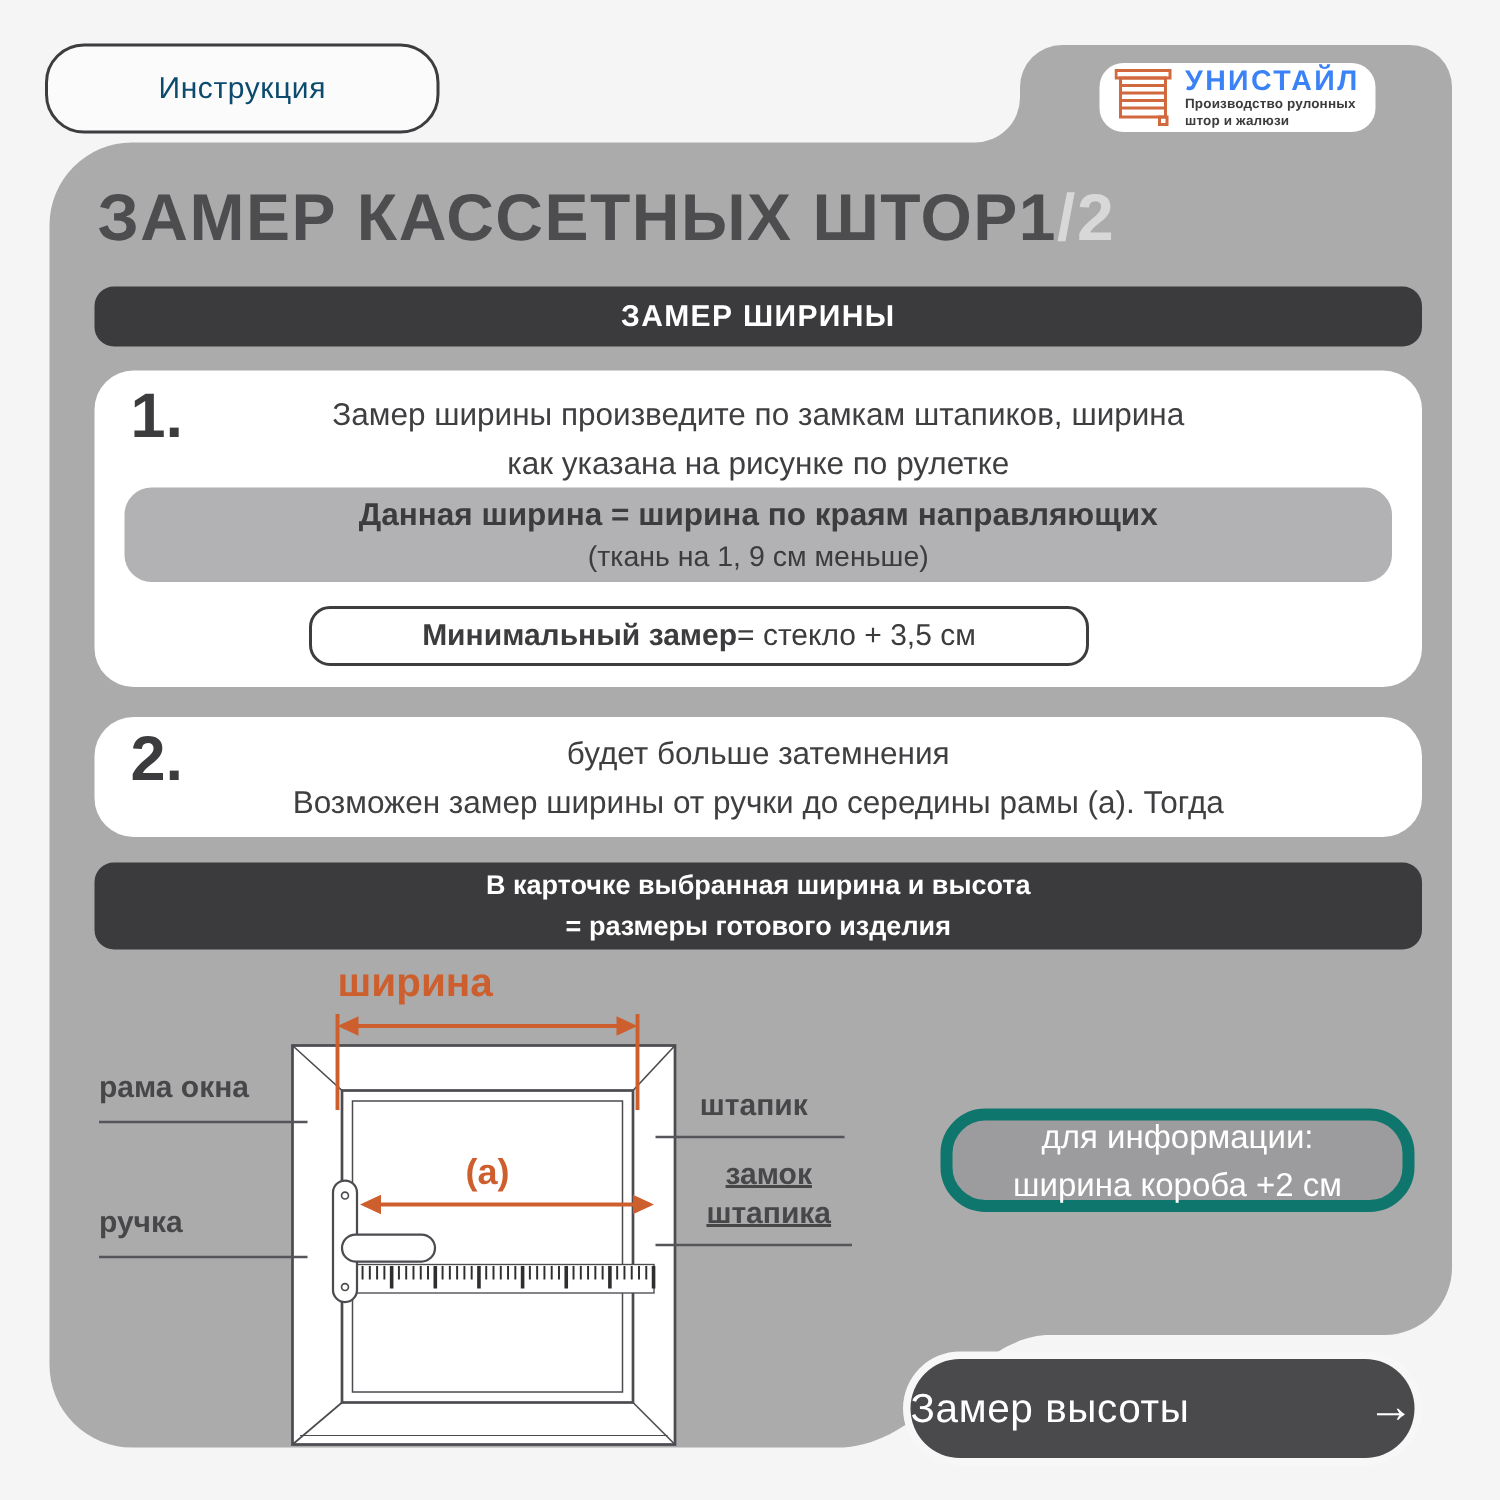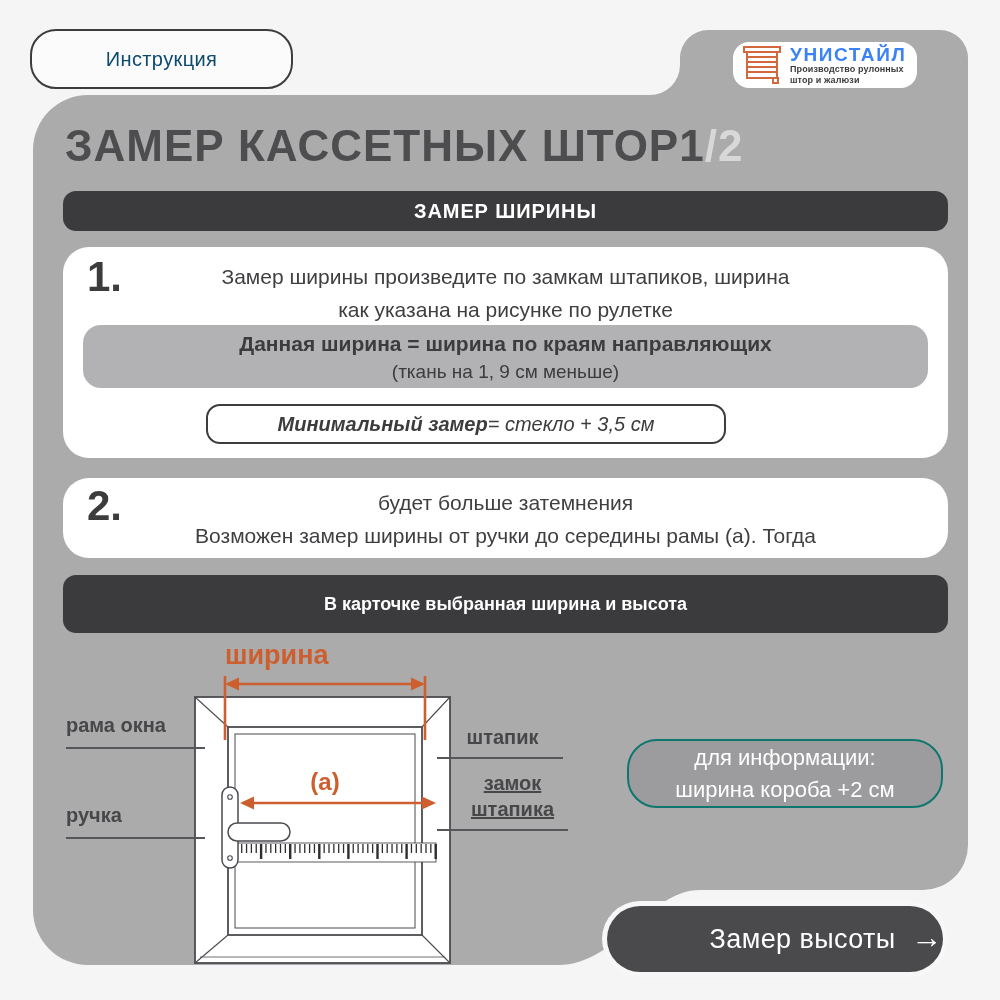--- a/index.html
+++ b/index.html
@@ -37,38 +37,38 @@
   .step-num{position:absolute;left:24px;top:6px;font-size:42px;font-weight:bold;color:#3c3c3e;}
   .step-text{position:absolute;left:0;right:0;text-align:center;font-size:21px;color:#3f3f42;line-height:33px;}
 
   .gray-box{position:absolute;left:20px;top:78px;width:845px;height:63px;background:#b2b2b4;border-radius:18px;
             text-align:center;color:#3c3c3e;}
   .gray-box .b{font-size:21px;font-weight:bold;line-height:30px;margin-top:4px;}
   .gray-box .n{font-size:19px;line-height:25px;}
 
   .min-box{position:absolute;left:143px;top:157px;width:520px;height:40px;border:2px solid #3d3d40;border-radius:14px;
            display:flex;align-items:center;justify-content:center;font-size:20px;color:#3c3c3e;box-sizing:border-box;
-           background:#fff;font-style:italic;}
+           background:#fff;}
   .min-box .b{font-weight:bold;}
 
   
   .diagram{position:absolute;left:0;top:640px;width:600px;height:360px;}
   .dg-label{position:absolute;font-size:20px;font-weight:bold;color:#47474a;line-height:26px;}
   .orange{color:#cd5f2e;}
   .w-label{position:absolute;left:225px;top:0px;width:200px;font-size:27px;font-weight:bold;}
   .a-label{position:absolute;left:275px;top:128px;width:100px;text-align:center;font-size:24px;font-weight:bold;}
 
   
-  .info-box{position:absolute;left:627px;top:739px;width:316px;height:69px;background:#9c9c9e;border:2px solid #0f766e;
+  .info-box{position:absolute;left:627px;top:739px;width:316px;height:69px;background:#9c9c9e;border:8px solid #0f766e;
             border-radius:30px;box-sizing:border-box;display:flex;flex-direction:column;align-items:center;
             justify-content:center;color:#fff;font-size:22px;line-height:32px;}
 
   
   .next-btn{position:absolute;left:607px;top:906px;width:336px;height:66px;background:#4a4a4c;border-radius:34px;
-            display:flex;align-items:center;justify-content:flex-end;color:#fff;font-size:27px;letter-spacing:.4px;
+            display:flex;align-items:center;justify-content:space-between;color:#fff;font-size:27px;letter-spacing:.4px;
             box-shadow:0 0 0 5px #f7f7f8;cursor:pointer;}
   .next-btn .arr{font-size:31px;margin-left:16px;margin-top:-2px;}
 </style>
 </head>
 <body>
 
 <div class="page">
 
   <svg class="card-bg" viewBox="0 0 1000 1000">
     <path fill="#ababac" d="M 88 95 L 650 95 A 30 30 0 0 0 680 65 L 680 58 A 28 28 0 0 1 708 30
@@ -129,20 +129,21 @@
   <div class="white-card card2">
     <div class="step-num" style="top:4px;">2.</div>
     <div class="step-text" style="top:8px;">
       <div>будет больше затемнения</div>
       <div>Возможен замер ширины от ручки до середины рамы (а). Тогда</div>
     </div>
   </div>
 
   <div class="dark-bar bar2">
     <div>В карточке выбранная ширина и высота</div>
+    <div>= размеры готового изделия</div>
   </div>
 
   <div class="diagram">
     <svg width="600" height="360" viewBox="0 0 600 360">
 
       <rect x="195" y="57" width="255" height="266" fill="#ffffff" stroke="#4b4b50" stroke-width="1.8"></rect>
 
       <g stroke="#4b4b50" stroke-width="1.1">
         <line x1="195" y1="57" x2="228" y2="87"></line>
         <line x1="450" y1="57" x2="422" y2="87"></line>

